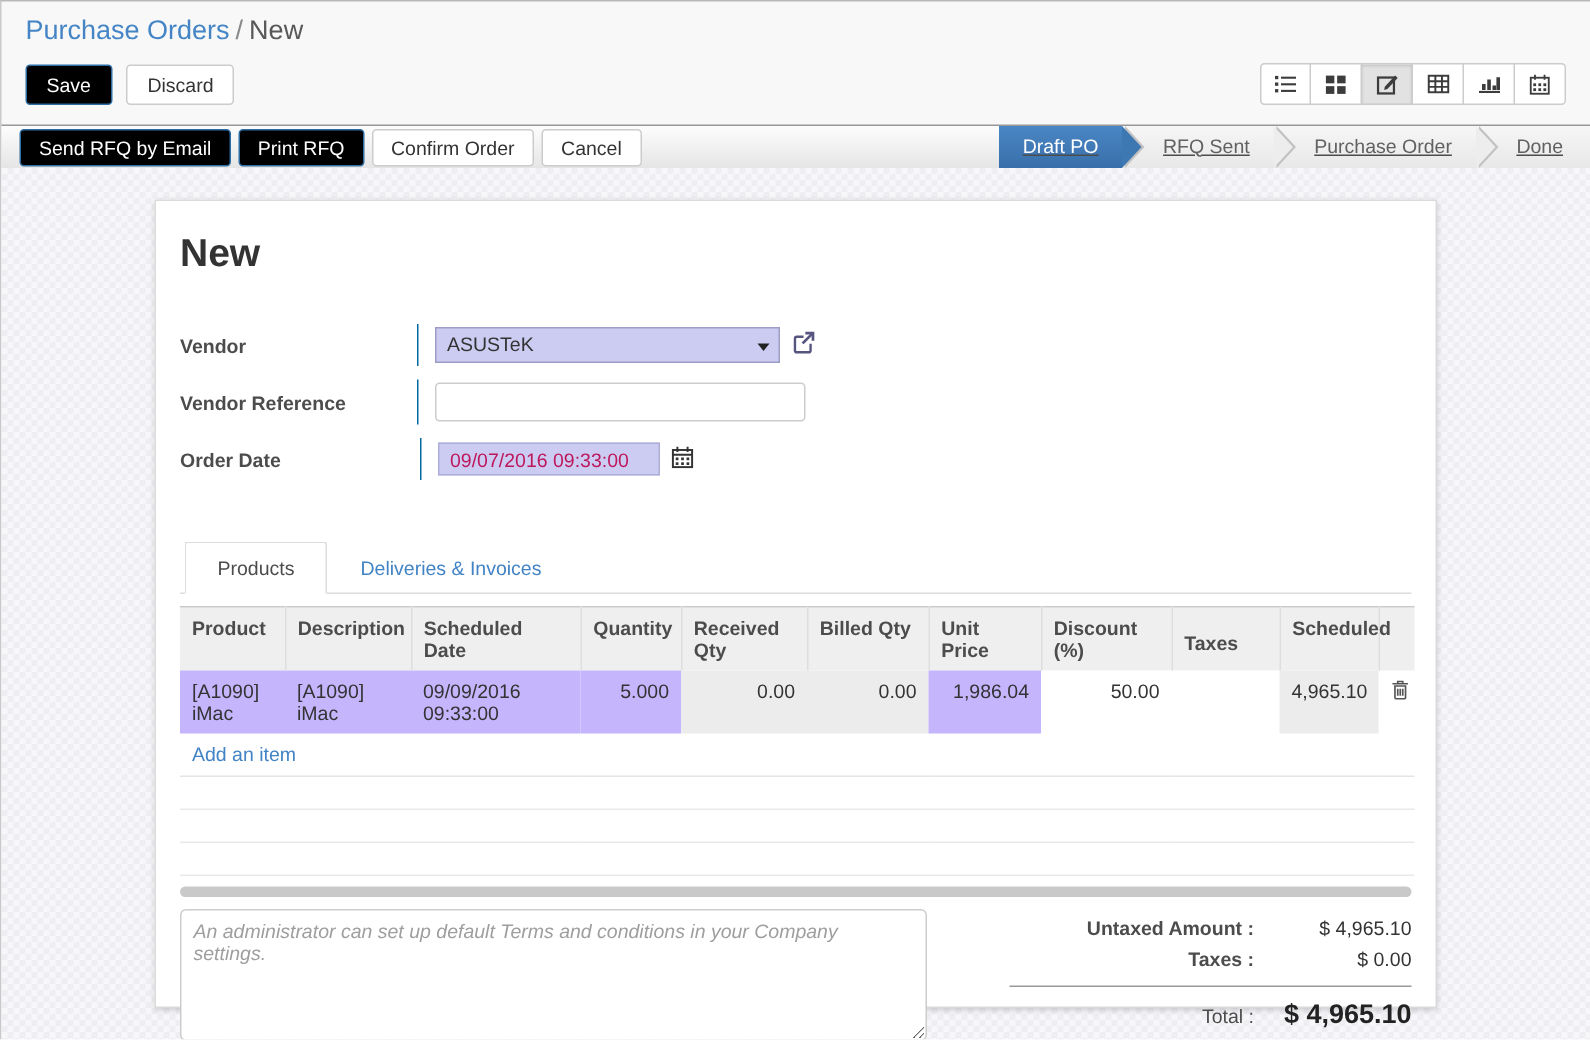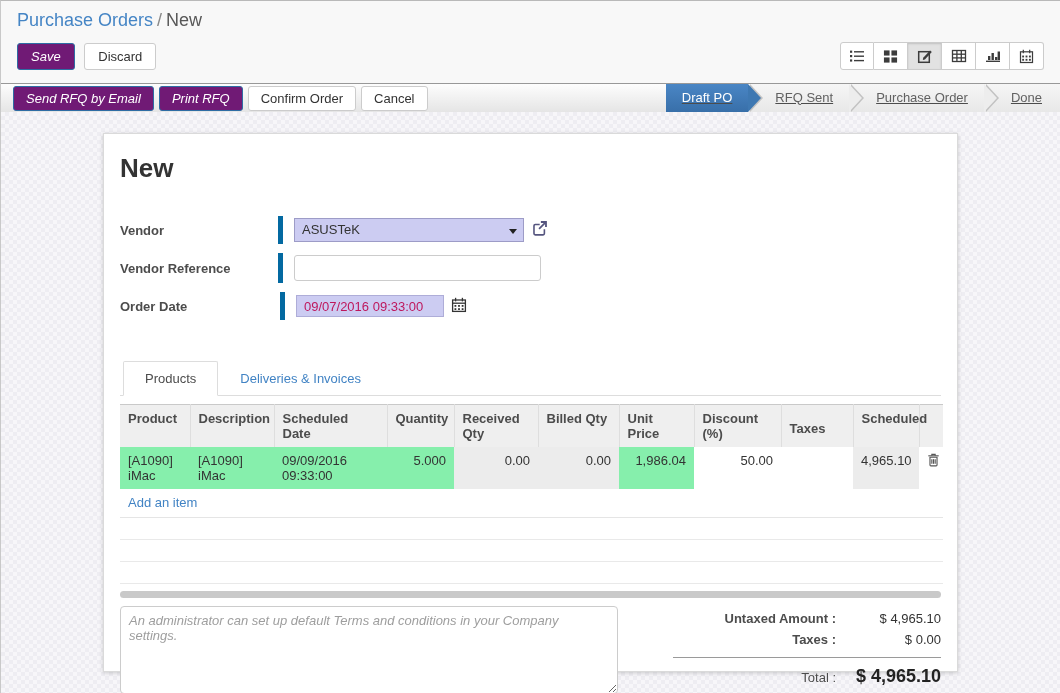--- a/index.html
+++ b/index.html
@@ -22,21 +22,21 @@
   .breadcrumb-link { color:#4585c5; cursor:pointer; }
   .breadcrumb-sep { color:#888; padding:0 4px; }
   .breadcrumb-current { color:#585858; }
 
   .toolbar-row { display:flex; justify-content:space-between; align-items:center; padding:9px 16px 13px; }
   .btn {
     display:inline-block; border:1px solid #ccc; background:#fff; color:#333;
     border-radius:3px; padding:5px 13px; font-size:13px; cursor:pointer;
     font-family:"Liberation Sans", sans-serif;
   }
-  .btn-primary { background:#701a75; border-color:#2e6da4; color:#fff;font-style:italic; }
+  .btn-primary { background:#000000; border-color:#2e6da4; color:#fff; }
   .toolbar-left .btn { margin-right:6px; }
 
   .view-switcher { display:flex; }
   .vs-btn {
     width:34px; height:28px; background:#fff; border:1px solid #ccc;
     border-left-width:0; display:flex; align-items:center; justify-content:center;
     cursor:pointer;
   }
   .vs-btn:first-child { border-left-width:1px; border-radius:3px 0 0 3px; }
   .vs-btn:last-child { border-radius:0 3px 3px 0; }
@@ -88,21 +88,21 @@
   .sheet-subtitle { font-weight:bold; color:#4c4c4c; }
   .sheet-title { font-size:26px; font-weight:bold; color:#333; margin:4px 0 0; }
 
   
   .form-grid { display:flex; margin-top:32px;flex-direction:column; }
   .fg-left { width:52%; }
   .fg-right { width:48%; }
   .field-row { display:flex; align-items:center; margin-bottom:9px; }
   .field-label { width:158px; font-weight:bold; color:#4c4c4c; flex:0 0 158px; }
   .fg-right .field-label { flex-basis:160px; width:160px; }
-  .field-value { border-left:5px solid #0369a1; padding:2px 0 2px 11px; display:flex; align-items:center; min-height:28px; }
+  .field-value { border-left:1px solid #0369a1; padding:2px 0 2px 11px; display:flex; align-items:center; min-height:28px; }
   .select-box {
     position:relative; width:230px; height:24px; line-height:22px;
     background:#ccccf2; border:1px solid #9d9cc7; padding:0 20px 0 7px;
     color:#333; cursor:pointer;
   }
   .select-caret {
     position:absolute; right:6px; top:10px; width:0; height:0;
     border-left:4px solid transparent; border-right:4px solid transparent;
     border-top:5px solid #222;
   }
@@ -129,21 +129,21 @@
   table.lines { width:100%; border-collapse:collapse; table-layout:fixed; margin-top:8px; }
   table.lines th {
     background:#efefef; font-weight:bold; color:#4c4c4c; text-align:left;
     padding:6px 8px; vertical-align:top; border-top:1px solid #c9c9c9;
     border-right:1px solid #dedede; font-size:13px;
   }
   table.lines th.no-sep { border-right:none; }
   table.lines th.num { text-align:right; }
   table.lines th.vmid { padding-top:16px; }
   table.lines td { padding:6px 8px; vertical-align:top; color:#333; }
-  td.bg-required { background:#86efac; }
+  td.bg-required { background:#c4b5fd; }
   td.bg-readonly { background:#ececec; }
   td.bg-optional { background:#fff; }
   td.num { text-align:right; }
   td.cell-delete { text-align:center; padding-top:7px; }
   tr.add-row td { color:#4183c4; cursor:pointer; border-bottom:1px solid #e5e5e5; padding:6px 8px 7px; }
   tr.filler td { height:22px; border-bottom:1px solid #e9e9e9; padding:0; }
 
   .hscrollbar { margin-top:7px; height:7px; background:#c9c9c9; border-radius:4px; }
 
   

